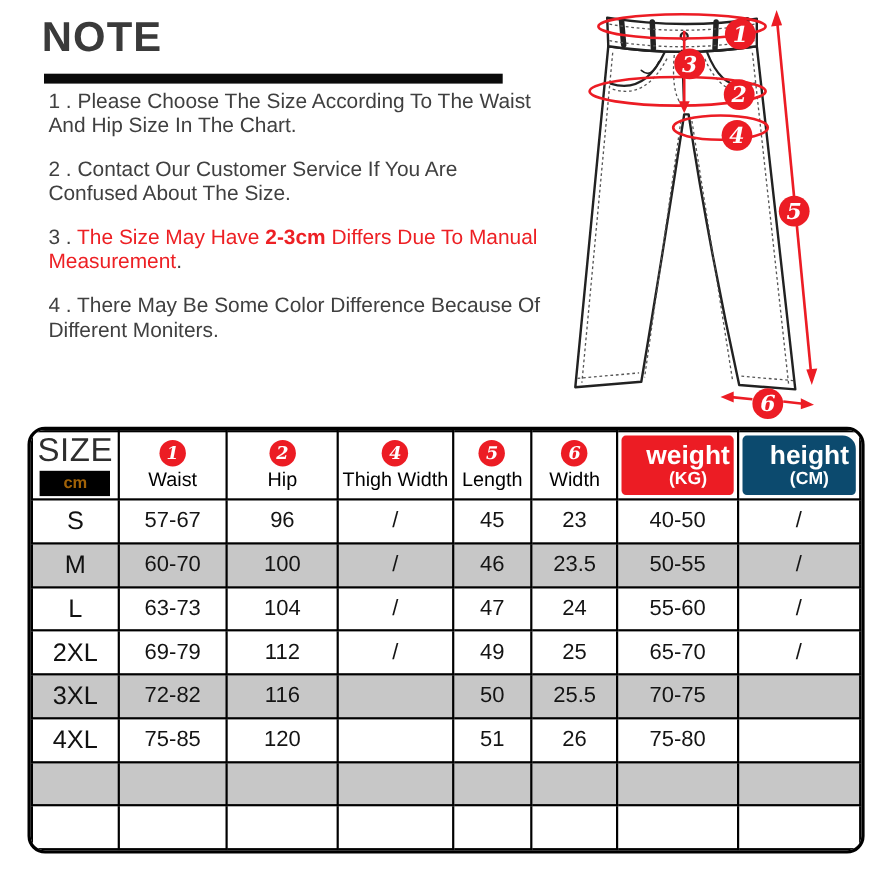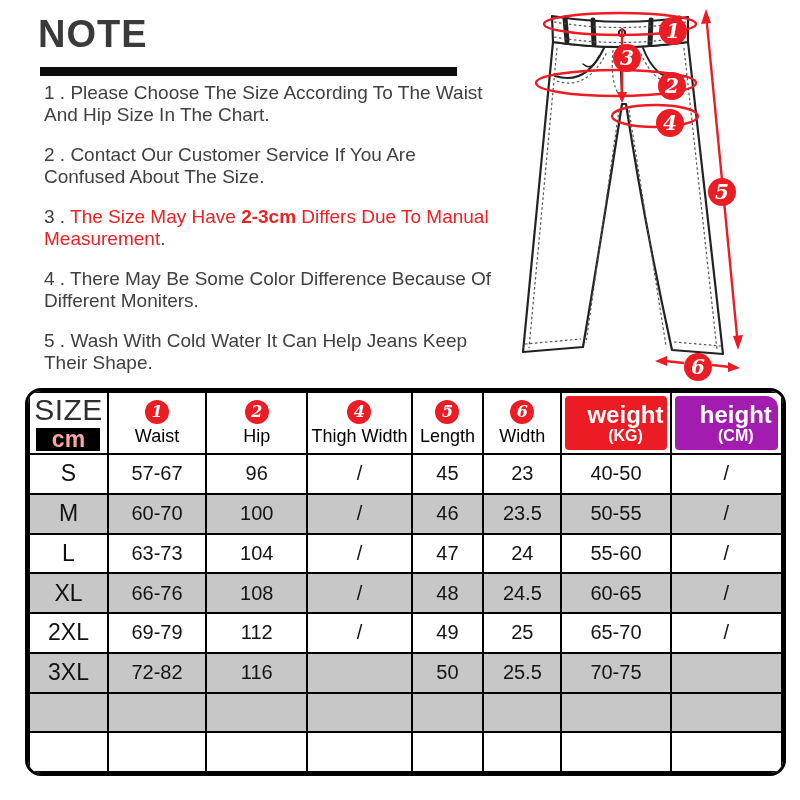--- a/index.html
+++ b/index.html
@@ -46,53 +46,52 @@
   .size-table th,.size-table td{
     border:2px solid #000;text-align:center;vertical-align:middle;padding:0;
   }
   .size-table thead tr{height:62px;}
   .size-table tbody tr{height:35px;}
   .size-table tbody tr.gray td{background:#C7C7C7;}
   .size-table td{font-size:20px;color:#141414;}
   .size-table td.cell-size{font-size:23px;color:#111;}
   .size-word{font-size:30px;line-height:30px;color:#2e2e2e;font-weight:400;letter-spacing:.5px;}
   .cm-box{
-    background:#000;color:#fca5a5;font-weight:700;font-size:23px;
+    background:#000;color:#a16207;font-weight:700;font-size:15px;
     width:64px;height:23px;line-height:23px;margin:3px auto 0;
   }
   .hdr-inner{display:flex;flex-direction:column;align-items:center;justify-content:center;gap:2px;}
   .numball{
     display:inline-flex;align-items:center;justify-content:center;
     width:24px;height:24px;border-radius:50%;background:#EC1C24;color:#fff;
     font-family:"DejaVu Serif",serif;font-style:italic;font-weight:700;font-size:16px;
   }
   .col-label{font-size:18px;color:#000;font-weight:500;}
   th.box-th{padding:3px;}
   .fill-box{
     width:100%;height:100%;border-radius:4px;box-sizing:border-box;
     display:flex;flex-direction:column;align-items:center;justify-content:center;
     color:#fff;font-weight:700;padding-left:19px;
   }
   .red-box{background:#EC1C24;}
-  .blue-box{background:#a21caf;border-top-right-radius:12px;}
+  .blue-box{background:#0c4a6e;border-top-right-radius:12px;}
   .box-l1{font-size:24px;line-height:25px;}
   .box-l2{font-size:16px;line-height:17px;}
 </style>
 </head>
 <body>
 
 <h1 class="note-title">NOTE</h1>
 <div class="note-rule"></div>
 
 <div class="notes">
   <p>1 . Please Choose The Size According To The Waist And Hip Size In The Chart.</p>
   <p>2 . Contact Our Customer Service If You Are Confused About The Size.</p>
   <p class="red-note"><span class="blk">3 .</span><span> The Size May Have </span><b>2-3cm</b><span> Differs Due To Manual Measurement</span><span class="blk">.</span></p>
   <p>4 . There May Be Some Color Difference Because Of Different Moniters.</p>
-  <p>5 . Wash With Cold Water It Can Help Jeans Keep Their Shape.</p>
 </div>
 
 <svg class="jeans-svg" width="308" height="384" viewBox="0 0 308 384">
   <g>
 
     <path class="jeans-fill" d="M 67,40 L 37,350 L 97,345 Q 118,220 136,102 L 140,102 Q 158,220 186,348 L 237,352 L 202,40 Q 134,50 67,40 Z"></path>
 
     <path class="jeans-fill" d="M 66,14 Q 134,25 202,15 L 202,40 Q 134,50 67,40 Z"></path>
 
     <path class="jeans-line" style="stroke-width:5" d="M 79,16 L 81,39"></path>
@@ -247,50 +246,50 @@
         <tr>
           <td class="cell-size">L</td>
           <td>63-73</td>
           <td>104</td>
           <td>/</td>
           <td>47</td>
           <td>24</td>
           <td>55-60</td>
           <td>/</td>
         </tr>
-        <tr class="gray">
-          <td class="cell-size">XL</td>
-          <td>66-76</td>
-          <td>108</td>
-          <td>/</td>
-          <td>48</td>
-          <td>24.5</td>
-          <td>60-65</td>
-          <td>/</td>
-        </tr>
         <tr>
           <td class="cell-size">2XL</td>
           <td>69-79</td>
           <td>112</td>
           <td>/</td>
           <td>49</td>
           <td>25</td>
           <td>65-70</td>
           <td>/</td>
         </tr>
         <tr class="gray">
           <td class="cell-size">3XL</td>
           <td>72-82</td>
           <td>116</td>
           <td></td>
           <td>50</td>
           <td>25.5</td>
           <td>70-75</td>
           <td></td>
         </tr>
+        <tr>
+          <td class="cell-size">4XL</td>
+          <td>75-85</td>
+          <td>120</td>
+          <td></td>
+          <td>51</td>
+          <td>26</td>
+          <td>75-80</td>
+          <td></td>
+        </tr>
         <tr class="gray">
           <td class="cell-size"></td>
           <td></td>
           <td></td>
           <td></td>
           <td></td>
           <td></td>
           <td></td>
           <td></td>
         </tr>

